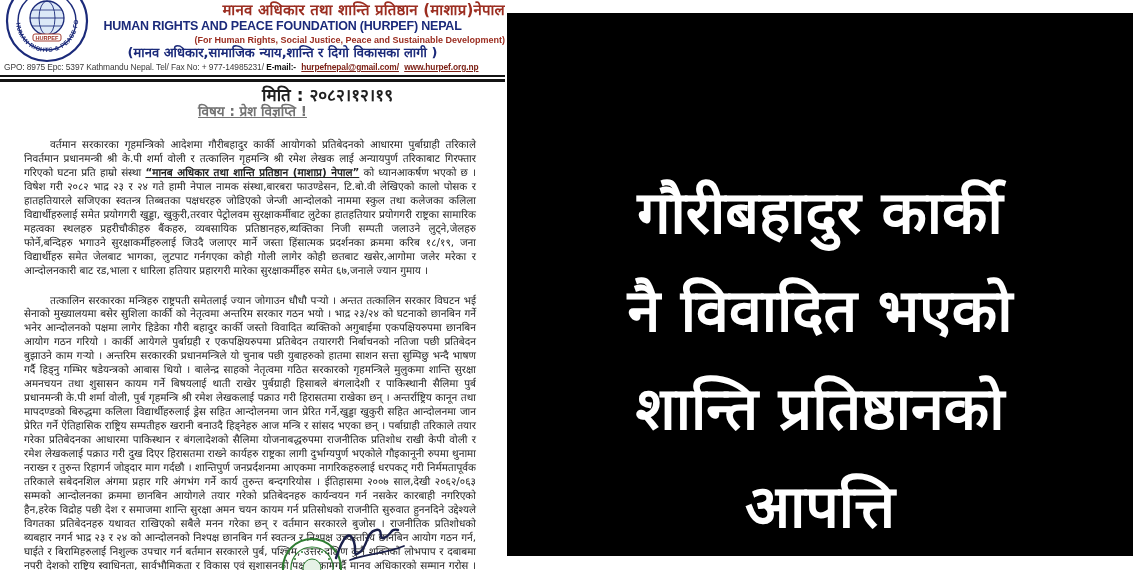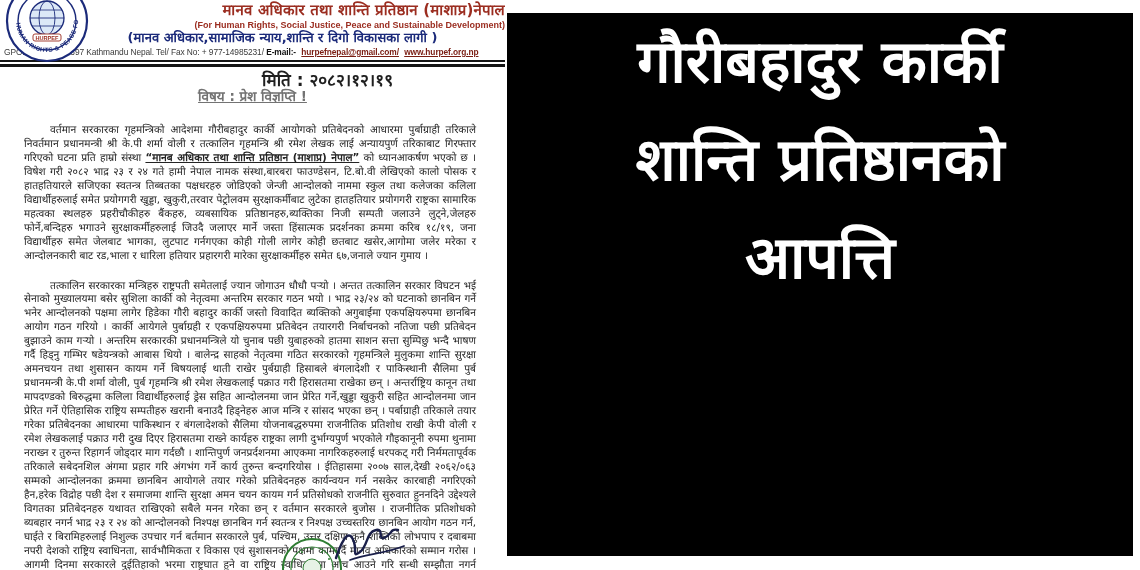--- a/index.html
+++ b/index.html
@@ -57,21 +57,21 @@
     text-align:justify;color:#242424;
   }
   .doc-body p{margin:16px;text-indent:26px;}
   .doc-body .b{font-weight:bold;text-decoration:underline;}
   .sign-area{position:absolute;left:270px;bottom:-44px;width:180px;height:110px;}
   .seal{position:absolute;left:10px;bottom:10px;}
   .signature{position:absolute;left:62px;bottom:42px;}
   
   .panel{
     position:absolute;left:507px;top:13px;width:626px;height:543px;
-    background:#000000;display:flex;align-items:flex-start;justify-content:center;
+    background:#000000;display:flex;align-items:flex-end;justify-content:center;
   }
   .panel-text{
     color:#ffffff;font-size:59px;font-weight:600;line-height:98px;
     text-align:center;width:100%;
   }
   .panel-text div{white-space:nowrap;}
 </style>
 </head>
 <body>
 
@@ -94,20 +94,21 @@
           <defs>
               <path id="ringpath" d="M 12 43 A 31 31 0 0 0 74 43"></path>
             </defs>
           <text font-size="6.2" font-weight="bold" fill="#1b2a7a" font-family="Liberation Sans, sans-serif" letter-spacing="0.4">
             <textPath href="#ringpath" startOffset="2">HUMAN RIGHTS &amp; PEACE FOUNDATION</textPath>
           </text>
         </svg>
       </div>
 
       <div class="org-np">मानव अधिकार तथा शान्ति प्रतिष्ठान (माशाप्र)नेपाल</div>
+      <div class="org-en">HUMAN RIGHTS AND PEACE FOUNDATION (HURPEF) NEPAL</div>
       <div class="tag-en">(For Human Rights, Social Justice, Peace and Sustainable Development)</div>
       <div class="tag-np">(मानव अधिकार,सामाजिक न्याय,शान्ति र दिगो विकासका लागी )</div>
 
       <div class="contact-line">
         <span>GPO: 8975 Epc: 5397 Kathmandu Nepal. Tel/ Fax No: + 977-14985231/</span>
         <span class="lbl">E-mail:-</span>
         <span class="lnk">hurpefnepal@gmail.com/</span>
         <span class="lnk">www.hurpef.org.np</span>
       </div>
 
@@ -148,18 +149,19 @@
                    C 52 4, 46 16, 52 14 C 60 11, 58 4, 66 6" fill="none" stroke="#1a1f4a" stroke-width="2.4" stroke-linecap="round"></path>
           <path d="M18 36 C 34 30, 52 30, 72 22" fill="none" stroke="#1a1f4a" stroke-width="1.8" stroke-linecap="round"></path>
         </svg>
       </div>
     </div>
   </div>
 
   <div class="panel">
     <div class="panel-text" id="panel-lines">
         <div>गौरीबहादुर कार्की</div>
+        <div>नै विवादित भएको</div>
         <div>शान्ति प्रतिष्ठानको</div>
         <div>आपत्ति</div>
       </div>
   </div>
 
 </div>
 
 </body></html>

